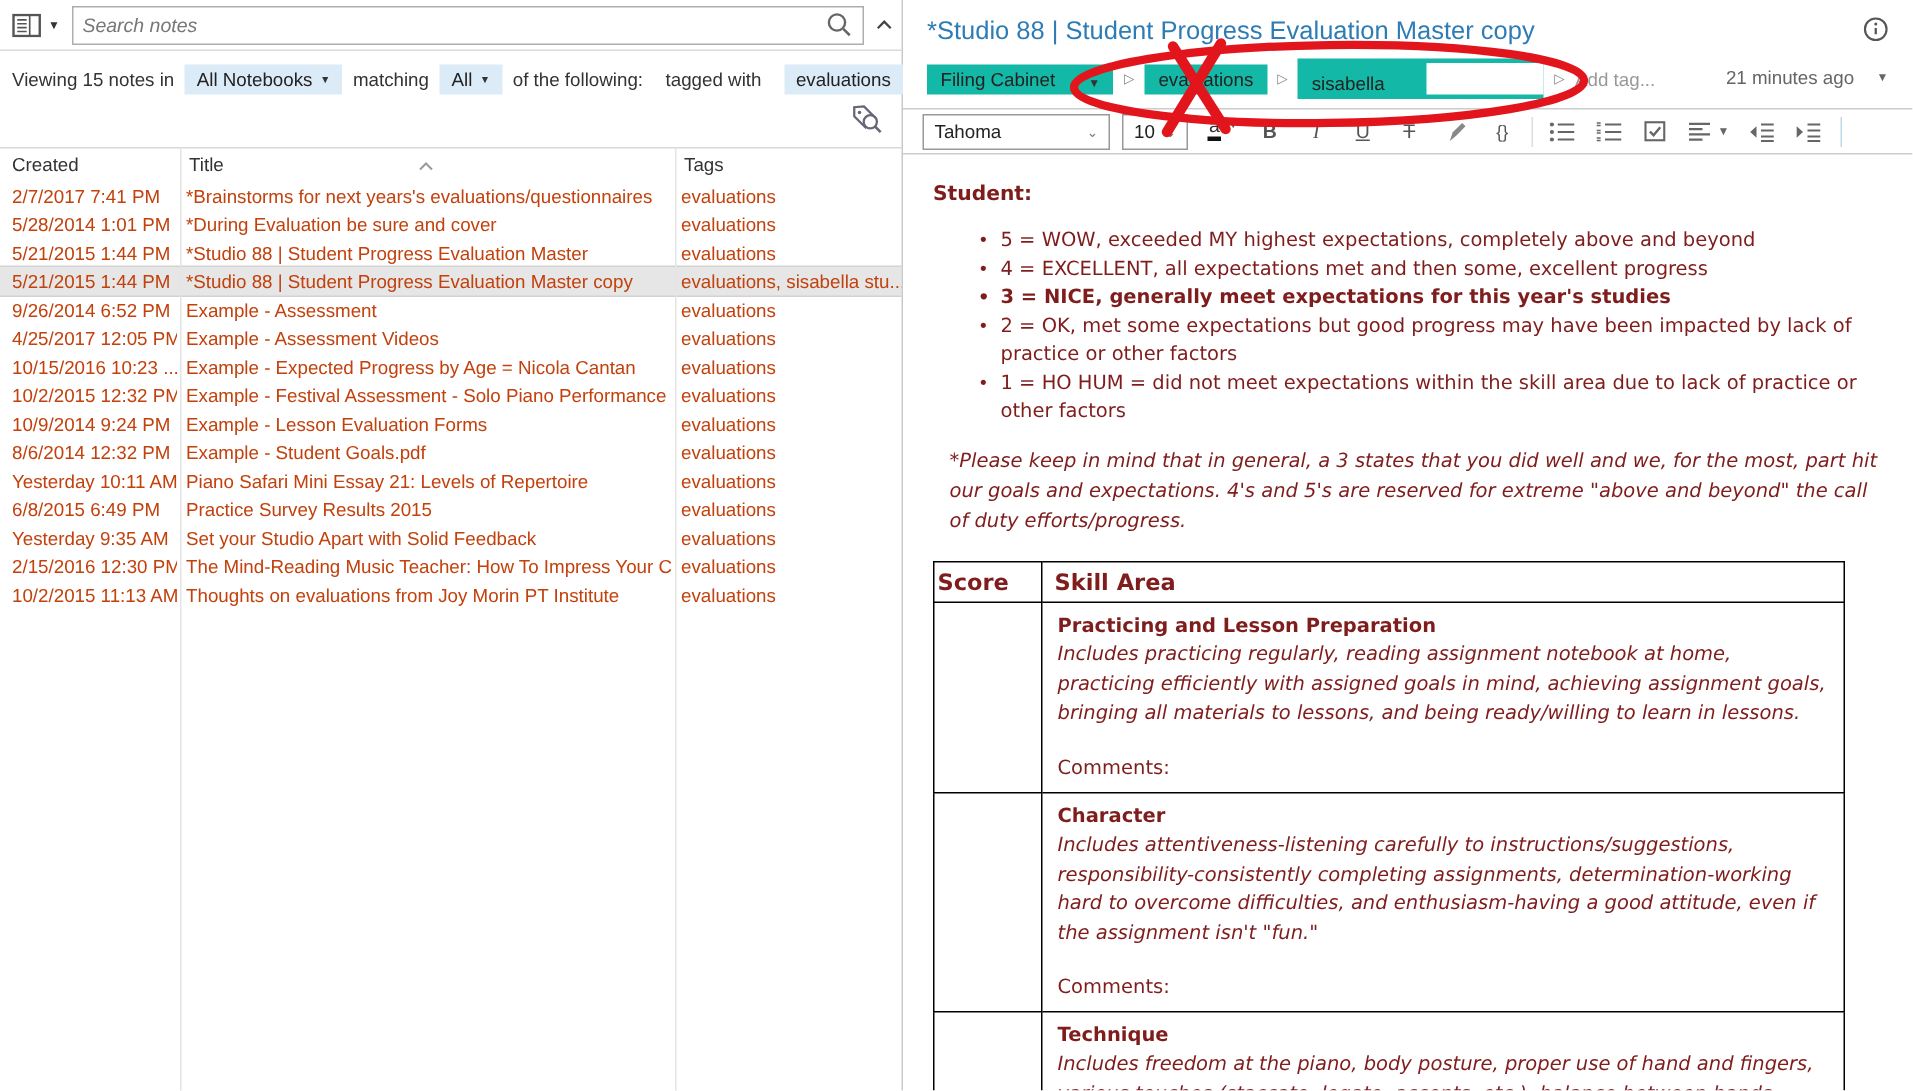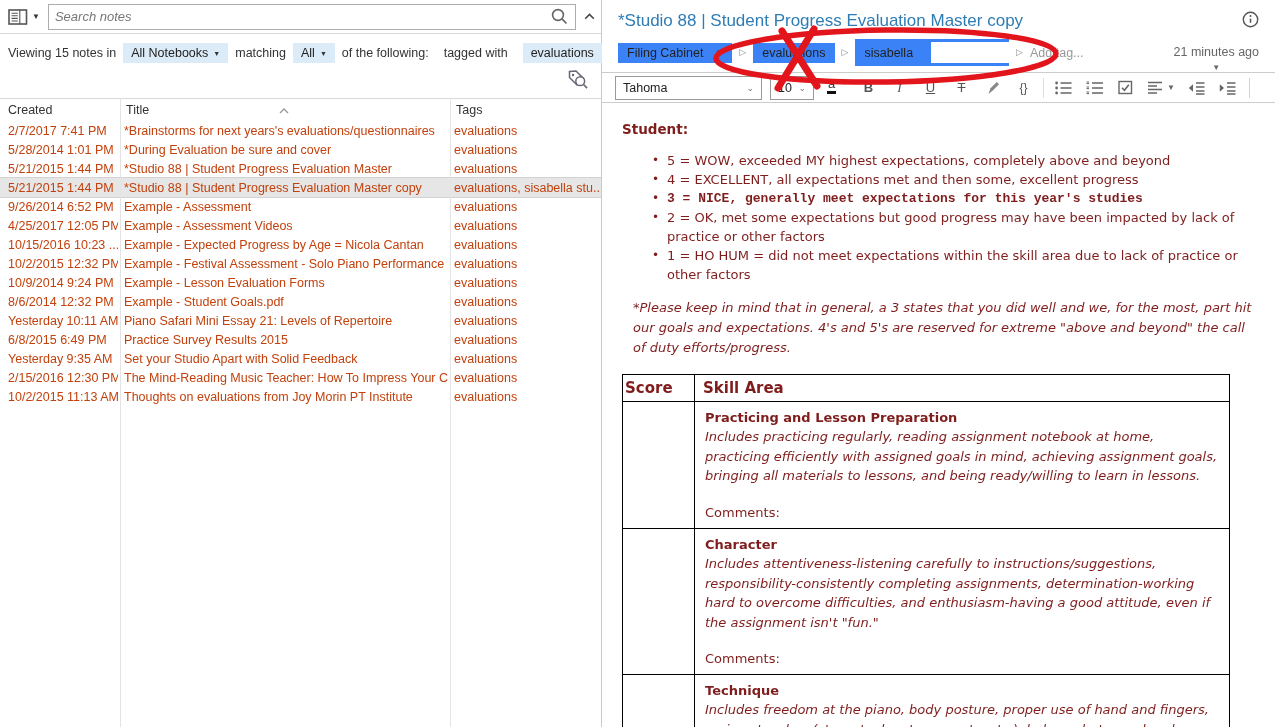--- a/index.html
+++ b/index.html
@@ -42,47 +42,47 @@
   .cell.created { width: 118px; padding-left: 8px; flex: none; }
   .cell.title { width: 330px; padding-left: 6px; flex: none; }
   .cell.tags { flex: 1; padding-left: 6px; }
 
   
   .right-panel { flex: 1; height: 727px; display: flex; flex-direction: column; background: #fff; }
   .note-header { padding: 10px 14px 0 16px; border-bottom: 1px solid #ccc; position: relative; }
   .note-title { color: #2e7cb5; font-size: 17px; font-weight: 400; line-height: 22px; cursor: text; }
   .info-icon { position: absolute; right: 16px; top: 11px; cursor: pointer; }
   .tag-bar { display: flex; align-items: center; margin-top: 9px; height: 23px; margin-bottom: 8px; gap: 7px; }
-  .tag-chip { background: #3b82f6; padding: 3px 9px; font-size: 12.5px; color: #222; display: inline-flex; align-items: center; gap: 12px; cursor: pointer; }
+  .tag-chip { background: #14b8a6; padding: 3px 9px; font-size: 12.5px; color: #222; display: inline-flex; align-items: flex-end; gap: 22px; cursor: pointer; }
   .tag-chip.editing { padding-right: 0; }
   .tag-edit-field { display: inline-block; width: 78px; height: 21px; background: #fff; margin-left: 6px; border: none; }
   .tri-sep { color: #8a8a8a; font-size: 9px; line-height: 1; }
   .add-tag { color: #999; font-size: 12.5px; cursor: text; }
-  .note-updated { position: absolute; right: 16px; top: 45px; color: #666; font-size: 12.5px; display: flex; align-items: center; gap: 5px; cursor: pointer; flex-direction: column; }
+  .note-updated { position: absolute; right: 16px; top: 45px; color: #666; font-size: 12.5px; display: flex; align-items: center; gap: 15px; cursor: pointer; }
 
   .toolbar { height: 30px; display: flex; align-items: center; padding-left: 13px; border-bottom: 1px solid #ccc; color: #666; }
   .tb-select { border: 1px solid #999; height: 24px; display: flex; align-items: center; justify-content: space-between; padding: 0 7px; font-size: 12.5px; color: #222; margin-right: 8px; cursor: pointer; }
-  .tb-select.font { width: 147px; }
+  .tb-select.font { width: 125px; }
   .tb-select.size { width: 44px; }
   .tb-chevron { color: #777; font-size: 9px; }
   .tb-btn { width: 31px; height: 24px; display: flex; align-items: center; justify-content: center; cursor: pointer; font-size: 13px; color: #555; }
   .tb-btn svg { display: block; }
   .tb-sep { width: 1px; height: 20px; background: #ddd; margin: 0 4px; }
   .tb-sep.blue { background: #bcd9ec; margin-left: 6px; }
   .color-a { display: flex; align-items: flex-start; gap: 4px; }
   .a-glyph { font-size: 13px; color: #333; border-bottom: 3px solid #111; line-height: 15px; padding: 0 1px; }
   .bold-b { font-weight: 700; } .italic-i { font-style: italic; font-family: "Liberation Serif", serif; }
   .underline-u { text-decoration: underline; } .strike-t { text-decoration: line-through; }
 
   .editor { flex: 1; overflow: hidden; padding: 18px 18px 0 20px; font-family: "DejaVu Sans", sans-serif; font-size: 13px; color: #7f1d1d; cursor: text; }
   .ed-heading { font-weight: 700; font-size: 13.5px; }
   .ed-list { list-style: none; margin: 14px 0 0 30px; }
   .ed-list li { padding-left: 15px; position: relative; line-height: 19px; max-width: 620px; }
   .ed-list li::before { content: "•"; position: absolute; left: 0; top: 0; font-size: 12px; }
-  .ed-list li.bold { font-weight: 700; font-family: Liberation Mono, monospace; }
+  .ed-list li.bold { font-weight: 700; }
   .ed-note { font-style: italic; margin-top: 14px; line-height: 20px; max-width: 662px; margin-left: 11px; }
   .ed-table { border-collapse: collapse; margin-top: 16px; width: 608px; }
   .ed-table th, .ed-table td { border: 1px solid #000; vertical-align: top; text-align: left; }
   .th-score { width: 72px; text-align: center; font-size: 15px; padding: 4px 2px; }
   .th-skill { font-size: 15px; padding: 4px 8px; }
   .td-score { }
   .td-skill { padding: 6px 10px 6px 10px; }
   .skill-name { font-weight: 700; line-height: 19px; }
   .skill-desc { font-style: italic; line-height: 19.5px; max-width: 515px; }
   .skill-comments { margin-top: 17px; line-height: 19px; }

